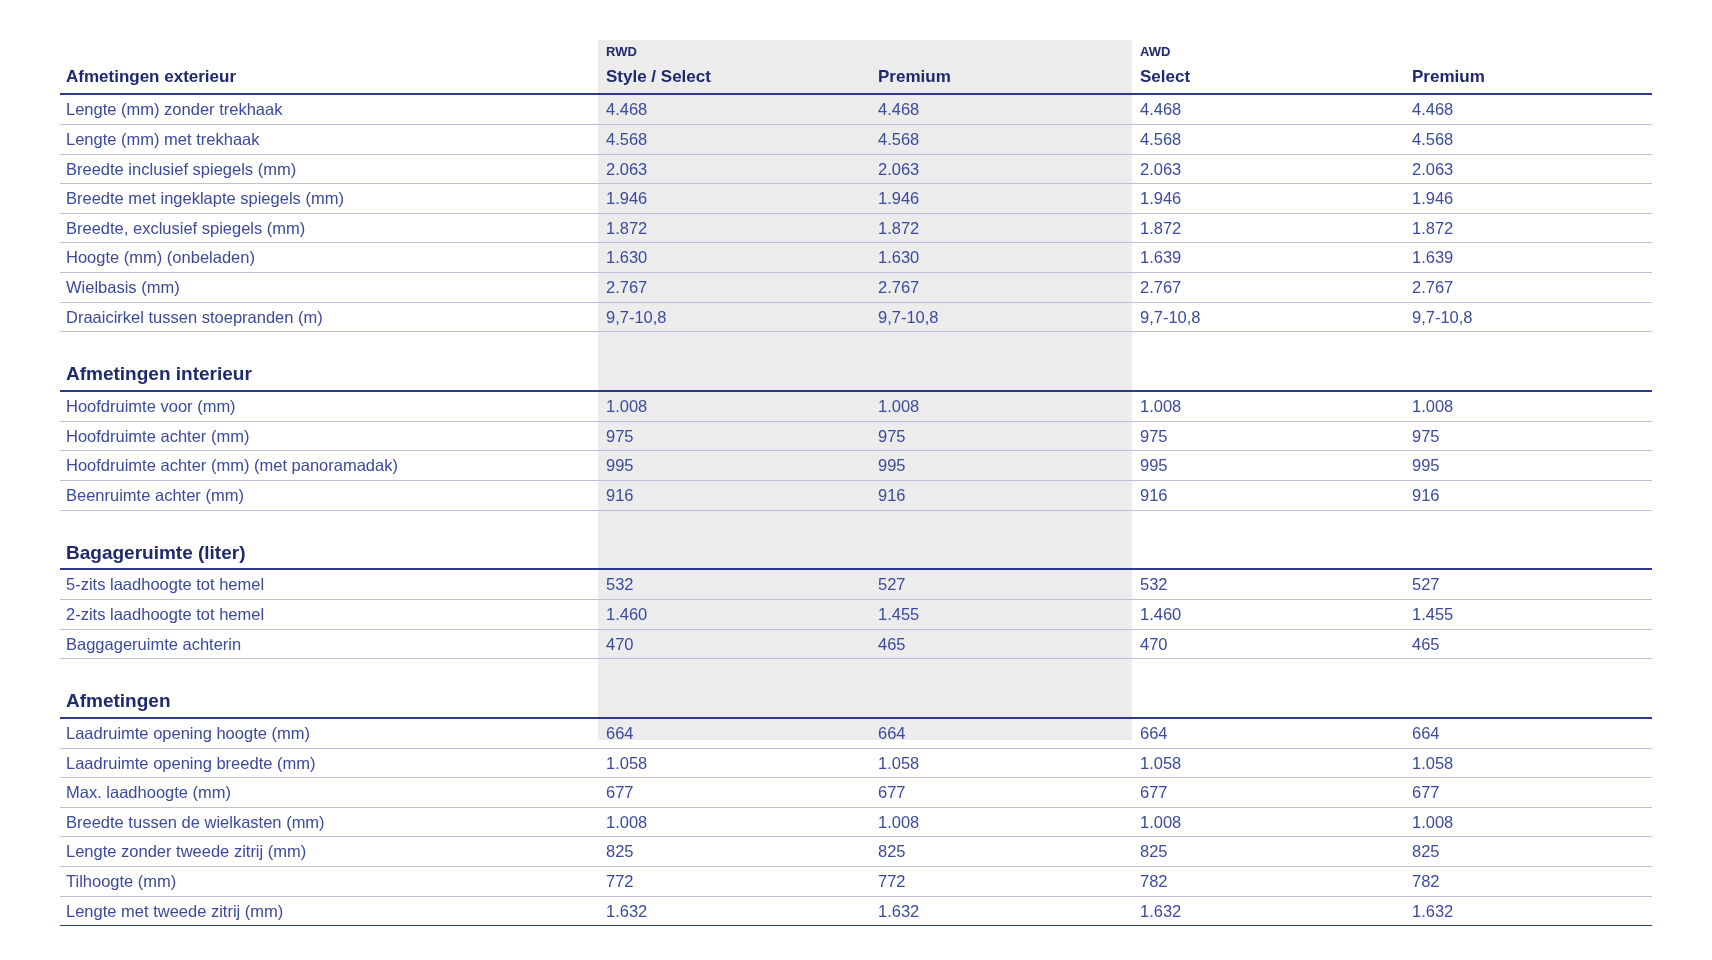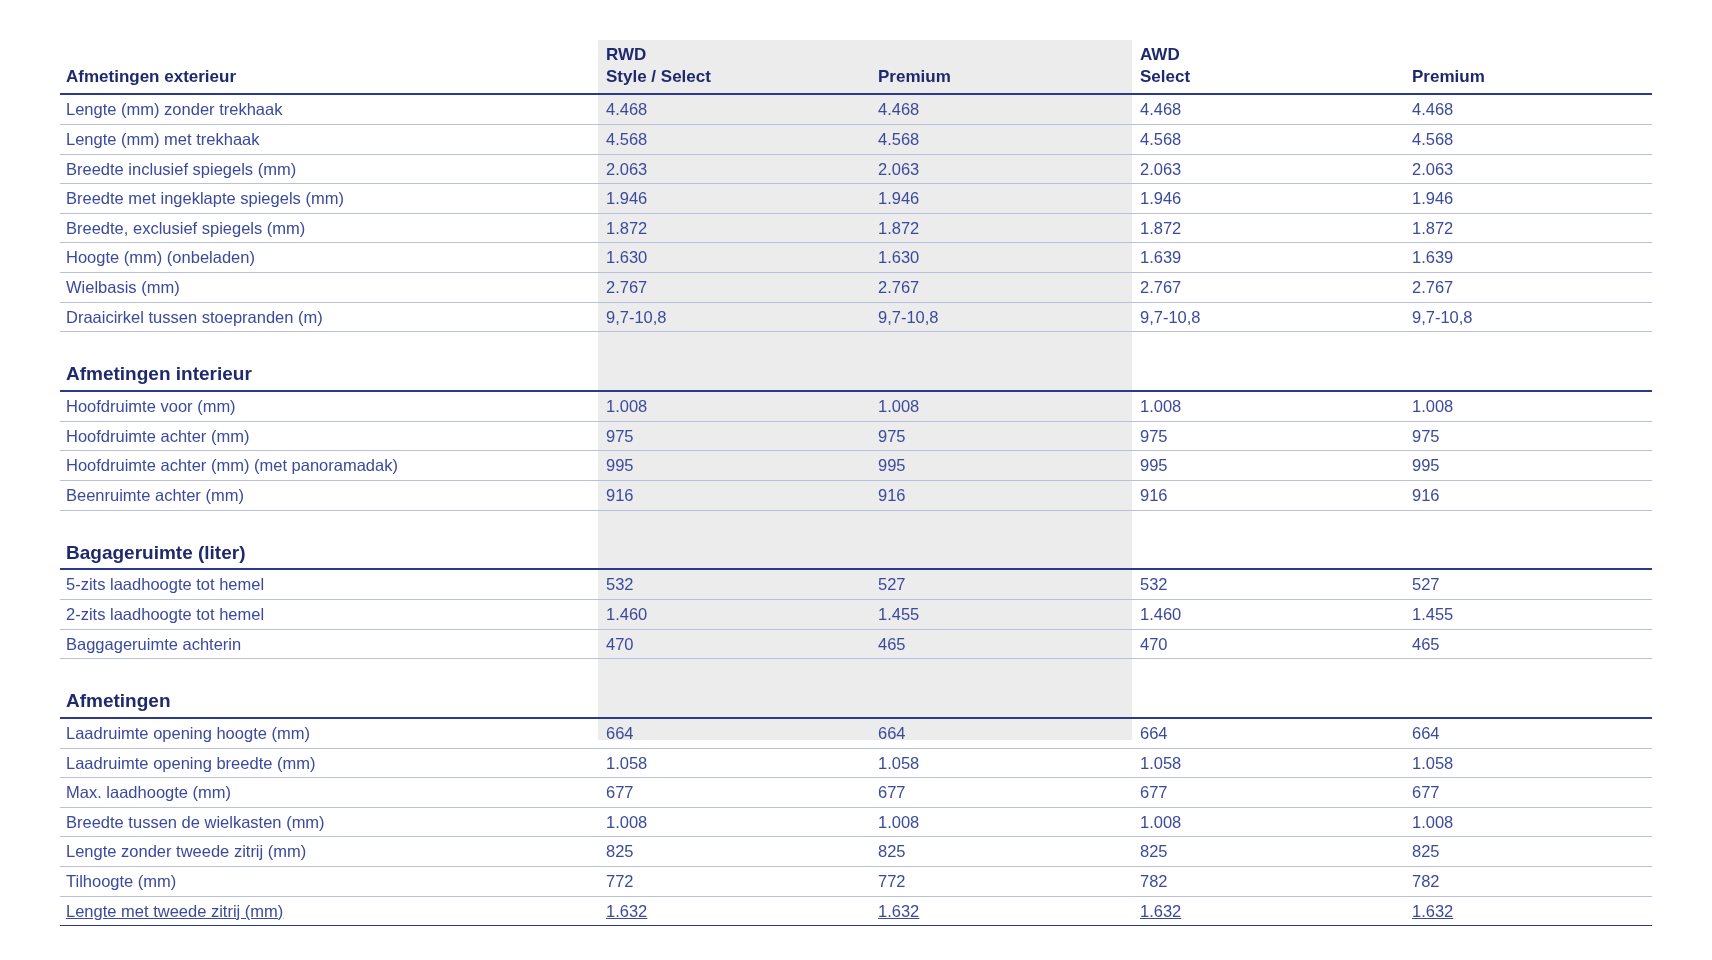--- a/index.html
+++ b/index.html
@@ -63,30 +63,30 @@
     color: #1f2a6e;
     font-size: 17px;
     padding-bottom: 6px;
     border-bottom: 2px solid #2b3a8f;
     vertical-align: bottom;
   }
   .grp {
     display: block;
     font-weight: bold;
     color: #1f2a6e;
-    font-size: 17px;
+    font-size: 13px;
     height: 22px;
   }
   .grp.empty { visibility: hidden; }
 
   tr.data-row td {
     border-bottom: 1px solid #b9c0df;
     font-size: 16.5px;
   }
-  tr.data-row:last-child td { border-bottom: 1px solid #2b3a8f; text-decoration: underline; }
+  tr.data-row:last-child td { border-bottom: 1px solid #2b3a8f; }
 
   tr.spacer td {
     height: 20px;
     border: none;
     padding: 0;
   }
   tr.section-row td {
     font-weight: bold;
     color: #1f2a6e;
     font-size: 19px;

